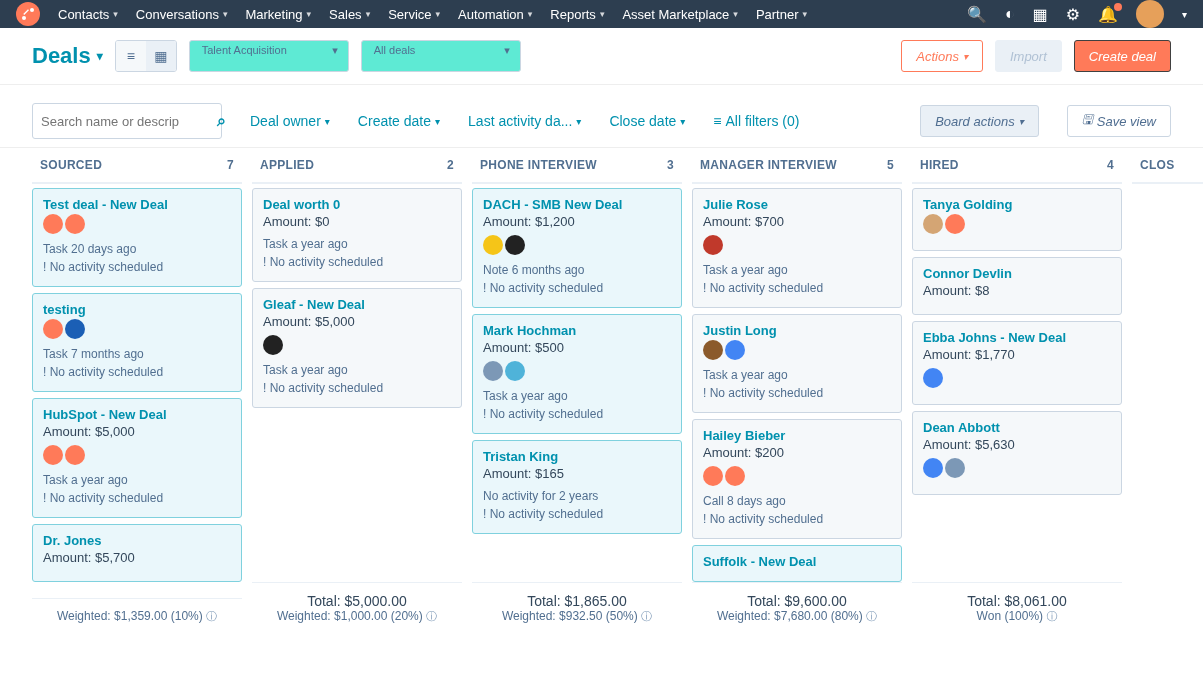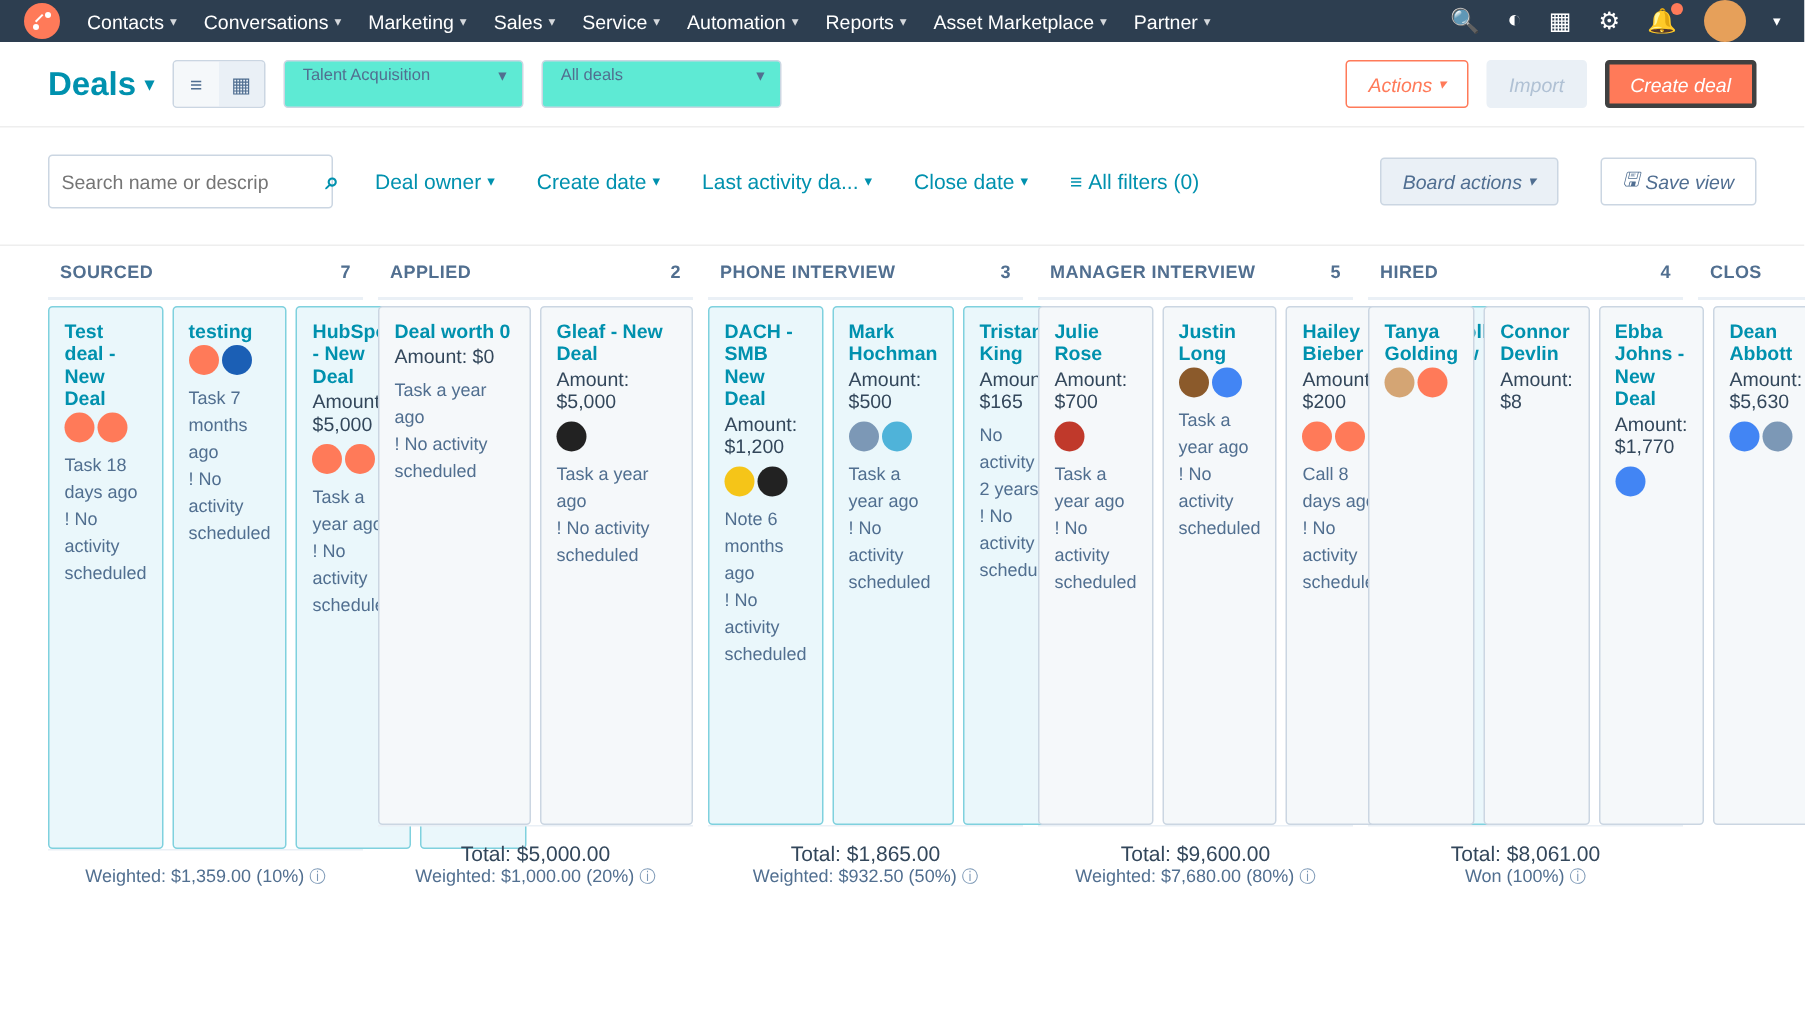--- a/index.html
+++ b/index.html
@@ -22,38 +22,38 @@
 .page-title .chev { color: #0091ae; font-size: 12px; }
 .view-toggle { display: flex; border: 1px solid #cbd6e2; border-radius: 3px; overflow: hidden; }
 .view-toggle button { width: 30px; height: 30px; background: #f5f8fa; border: none; cursor: pointer; display:flex;align-items:center;justify-content:center; font-size:14px;color:#506e91;}
 .view-toggle button.active { background: #eaf0f6; }
 .select-pill { background: #5eead4; border: 1px solid #cbd6e2; border-radius: 3px; height: 32px; padding: 0 28px 12px 12px; display: flex; align-items: center; font-size: 11px; color: #516f90; position: relative; cursor: pointer; }
 .select-pill::after { content: "▾"; position: absolute; right: 10px; color:#516f90; font-size:11px;}
 .subhead .spacer { flex: 1; }
 .btn { height: 32px; padding: 0 14px; border-radius: 3px; font-size: 13px; cursor: pointer; display: inline-flex; align-items: center; gap: 4px; font-style: italic; }
 .btn.outline { background: #fff; border: 1px solid #ff7a59; color: #ff7a59; }
 .btn.muted { background: #eaf0f6; border: 1px solid #eaf0f6; color: #b0c1d4; }
-.btn.primary { background: #ff7a59; border: 3px solid #404040; color: #fff; }
+.btn.primary { background: #ff7a59; border: 1px solid #404040; color: #fff; }
 .btn.gray { background: #eaf0f6; border: 1px solid #cbd6e2; color: #506e91;}
 .btn.ghost { background:#fff;border:1px solid #cbd6e2;color:#506e91;}
 
 
-.filters { padding: 18px 32px 24px; display: flex; align-items: center; gap: 28px; border-bottom: 1px solid #eee;}
+.filters { padding: 18px 32px 8px; display: flex; align-items: center; gap: 28px; border-bottom: 1px solid #eee;}
 .search-wrap { border: 1px solid #cbd6e2; border-radius: 3px; display: flex; align-items: center; padding: 0 8px; width: 190px; height: 36px; }
 .search-wrap input { border: none; outline: none; flex: 1; font-size: 13px; color: #516f90; background: transparent; }
 .search-wrap .icn { color: #0091ae; font-size: 16px; font-weight:bold;}
 .filter-link { color: #0091ae; font-size: 14px; display: flex; align-items: center; gap: 4px; cursor: pointer; }
 .filter-link .chev { font-size: 10px; }
 .filters .spacer { flex: 1; }
 
 
 .board { display: flex; gap: 10px; padding: 0 32px; overflow-x: auto; }
 .column { flex: 0 0 210px; min-width: 210px; display: flex; flex-direction: column; }
 .col-head { display: flex; justify-content: space-between; align-items: center; padding: 10px 8px; font-size: 12px; font-weight: 700; color: #516f90; text-transform: uppercase; letter-spacing: .3px; border-bottom: 2px solid #eaf0f6; }
-.col-body { flex:1; display: flex; flex-direction: row; gap: 6px; padding-top:4px; min-height: 350px; border-radius: 27px; }
+.col-body { flex:1; display: flex; flex-direction: column; gap: 6px; padding-top:4px; min-height: 350px; border-radius: 27px; }
 .card { background: #f5f8fa; border: 1px solid #cbd6e2; border-radius: 3px; padding: 8px 10px 10px; }
 .card.highlight { background: #eaf7fb; border-color: #7fd1de; }
 .card-title { color: #0091ae; font-size: 13px; font-weight: 600; margin-bottom: 2px;}
 .card-amount { color: #33475b; font-size: 13px; margin-bottom: 6px;}
 .card-icons { display:flex; gap:2px; margin-bottom:6px;}
 .card-icons .dot { width:20px;height:20px;border-radius:50%;display:inline-block;}
 .card-meta { color: #516f90; font-size: 12px; line-height: 1.5; }
 .card-meta .warn::before { content:"! "; }
 .col-foot { border-top: 1px solid #eaf0f6; padding: 10px 0; text-align: center; }
 .col-foot .total { font-size: 14px; color: #33475b; }
@@ -189,21 +189,21 @@
         <span>7</span>
       </div>
       <div class="col-body">
         <div class="card highlight">
           <div class="card-title">Test deal - New Deal</div>
           <div class="card-icons">
             <span class="dot" style="background:#ff7a59;"></span>
             <span class="dot" style="background:#ff7a59;"></span>
           </div>
           <div class="card-meta">
-            <div>Task 18 days ago</div>
+            <div>Task 20 days ago</div>
             <div class="warn">No activity scheduled</div>
           </div>
         </div>
         <div class="card highlight">
           <div class="card-title">testing</div>
           <div class="card-icons">
             <span class="dot" style="background:#ff7a59;"></span>
             <span class="dot" style="background:#1b5fb5;"></span>
           </div>
           <div class="card-meta">

